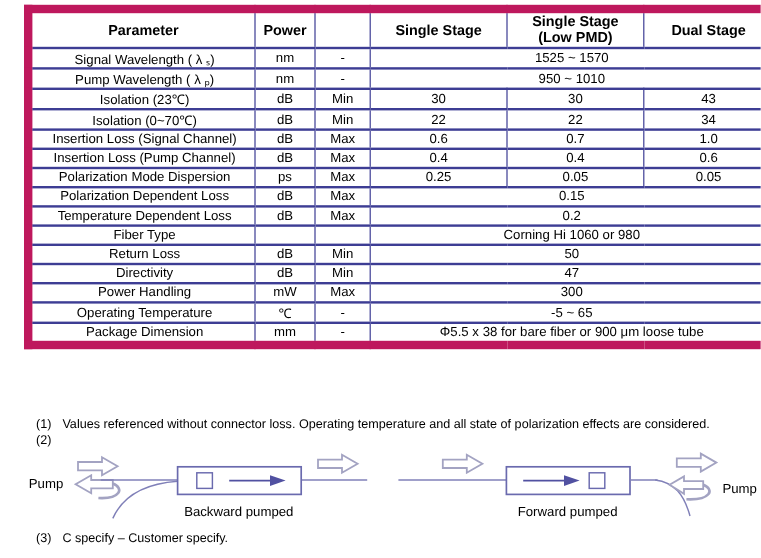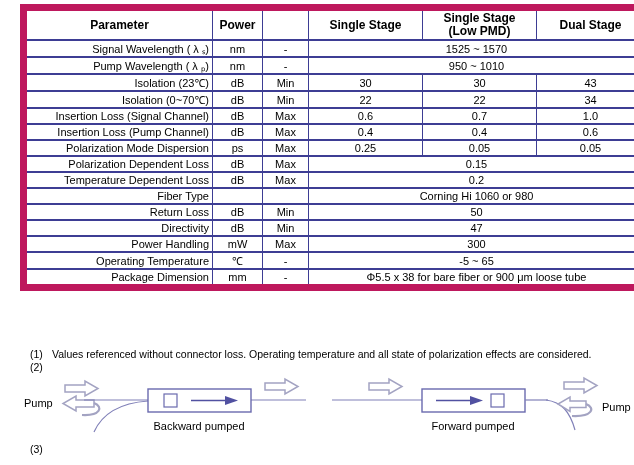--- a/index.html
+++ b/index.html
@@ -19,21 +19,21 @@
     font-size:11px;
     text-align:center;
     vertical-align:middle;
     overflow:hidden;
     white-space:nowrap;
   }
   table.spec th{
     height:28px;font-weight:bold;font-size:12px;line-height:13px;
   }
   table.spec td{height:14px;}
-  table.spec td.param{text-align:right;padding-left:5px;margin-left:45px;}
+  table.spec td.param{text-align:center;padding-left:5px;margin-left:45px;}
 
   
   .note{position:absolute;font-size:10.5px;white-space:nowrap;display:flex;}
   .note .note-num{width:22px;flex:0 0 22px;}
   .note-1{left:30px;top:348px;width:600px;}
   .note-2{left:30px;top:361px;}
   .note-3{left:30px;top:443px;}
 
   
   .diag{position:absolute;top:374px;}
@@ -235,15 +235,16 @@
     <polygon class="hollow" points="240,8 260,8 260,4 273,11.5 260,19 260,15 240,15"></polygon>
 
     <polygon class="hollow" points="262,27 246,27 246,23 234,30 246,37.5 246,33.5 262,33.5"></polygon>
     <path class="swoosh" d="M262,30 C 272,34 268,43 248,42"></path>
     <text x="278" y="37">Pump</text>
     <text x="149" y="56" text-anchor="middle">Forward pumped</text>
   </svg>
 
   <div class="note note-3">
     <span class="note-num">(3)</span>
+    <span>C specify – Customer specify.</span>
   </div>
 
 </div>
 
 </body></html>

